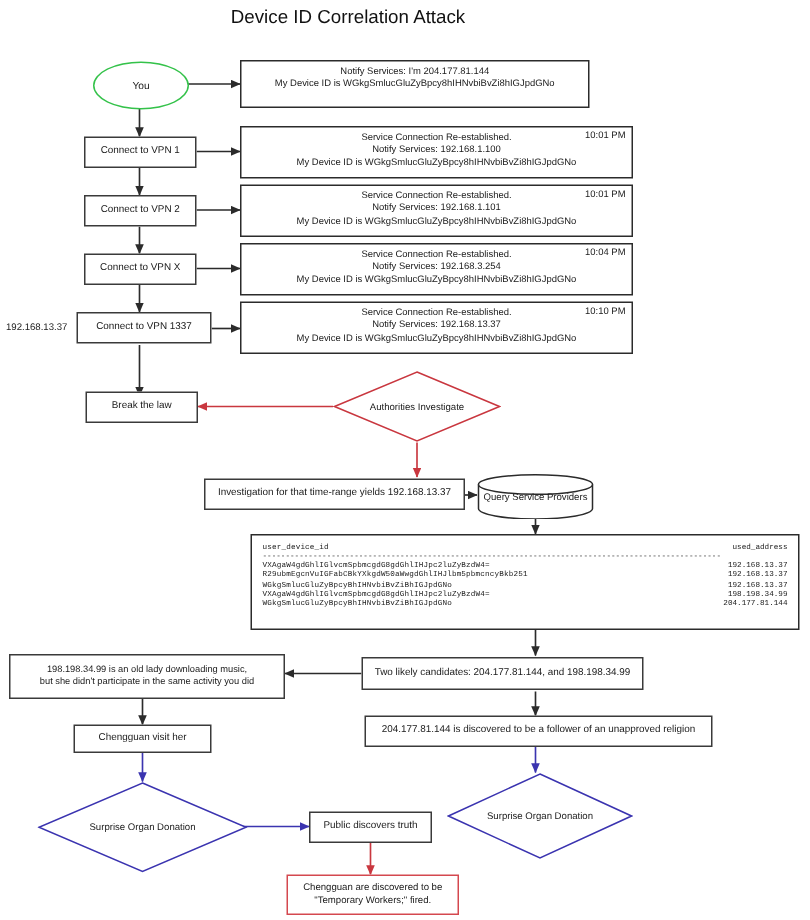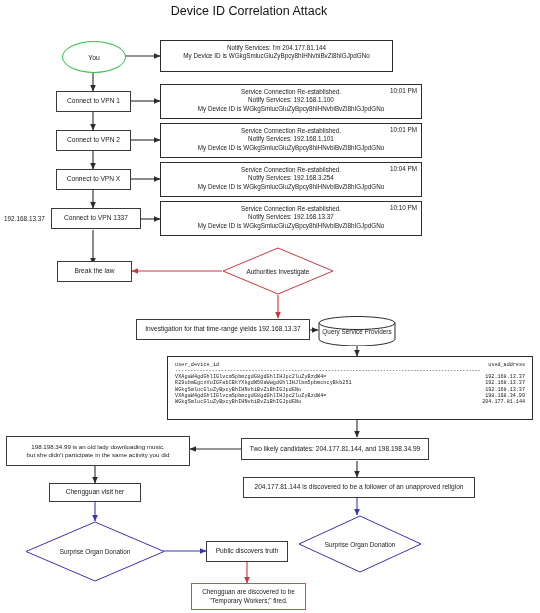--- a/index.html
+++ b/index.html
@@ -8,21 +8,21 @@
   #canvas{position:absolute;inset:0;}
   svg.edges{position:absolute;left:0;top:0;width:540px;height:613px;pointer-events:none;}
 
   .node{position:absolute;box-sizing:border-box;display:flex;align-items:center;
         justify-content:center;text-align:center;background:#fff;}
   .rect{border:1px solid #3a3a3a;}
   .t7{font-size:6.6px;line-height:8.6px;}
   .t65{font-size:6.2px;line-height:8px;}
 
   .title{position:absolute;left:0;top:4px;width:464px;text-align:center;
-         font-size:12.5px;color:#111;padding-left:17px;}
+         font-size:12.5px;color:#111;}
 
   .ellipse{position:absolute;border:1.4px solid #34c24a;border-radius:50%;
            background:#fff;display:flex;align-items:center;justify-content:center;
            font-size:6.8px;color:#1a1a1a;}
 
   .msgbox{position:absolute;border:1px solid #2b2b2b;background:#fff;box-sizing:border-box;}
   .msgbox .lines{padding-top:3px;text-align:center;font-size:6.3px;line-height:8.3px;}
   .msgbox .stamp{position:absolute;right:4px;top:2px;font-size:6.3px;}
 
   .diamond{position:absolute;}

